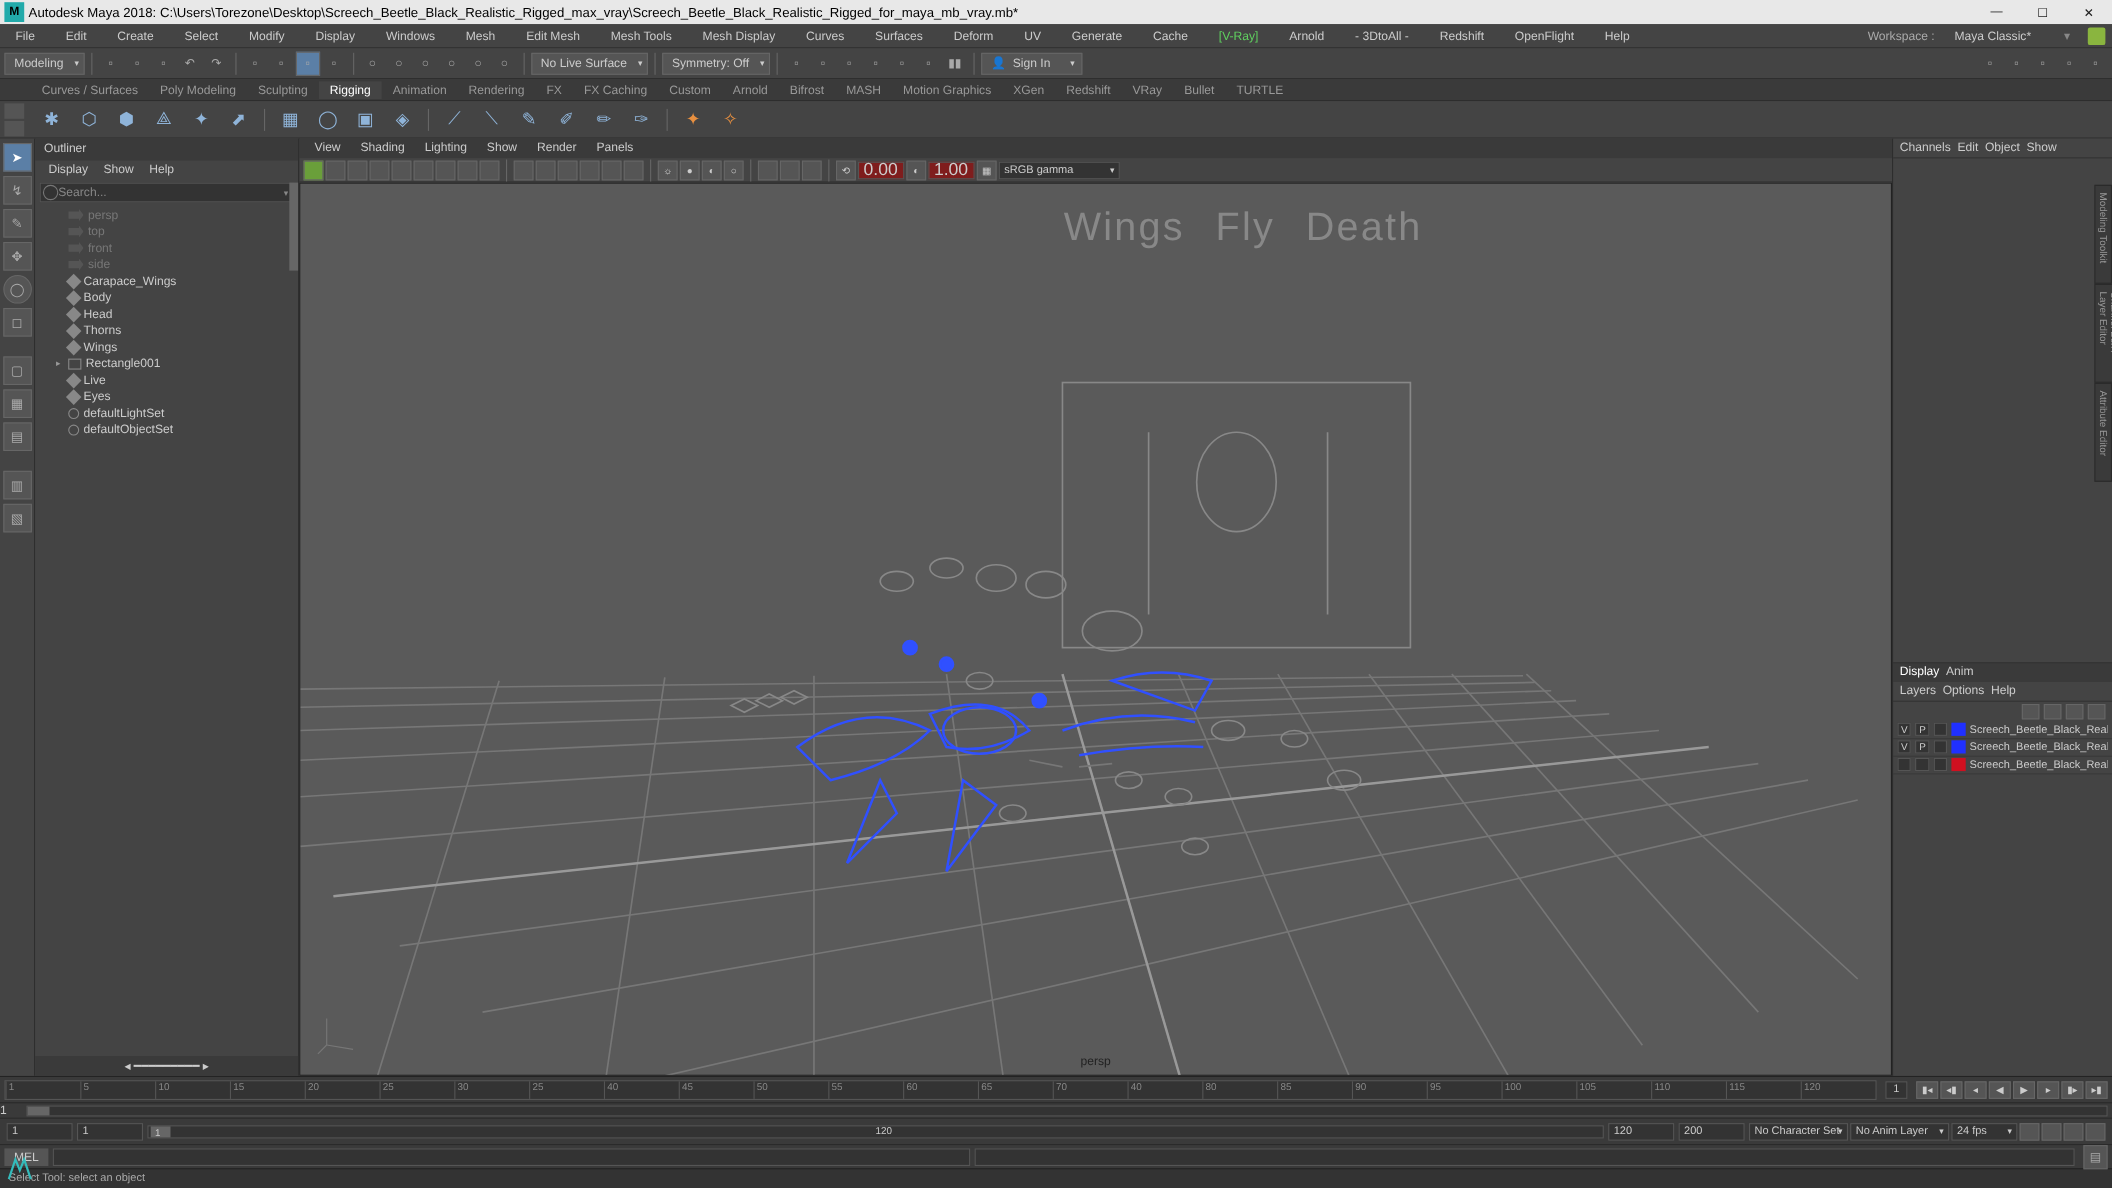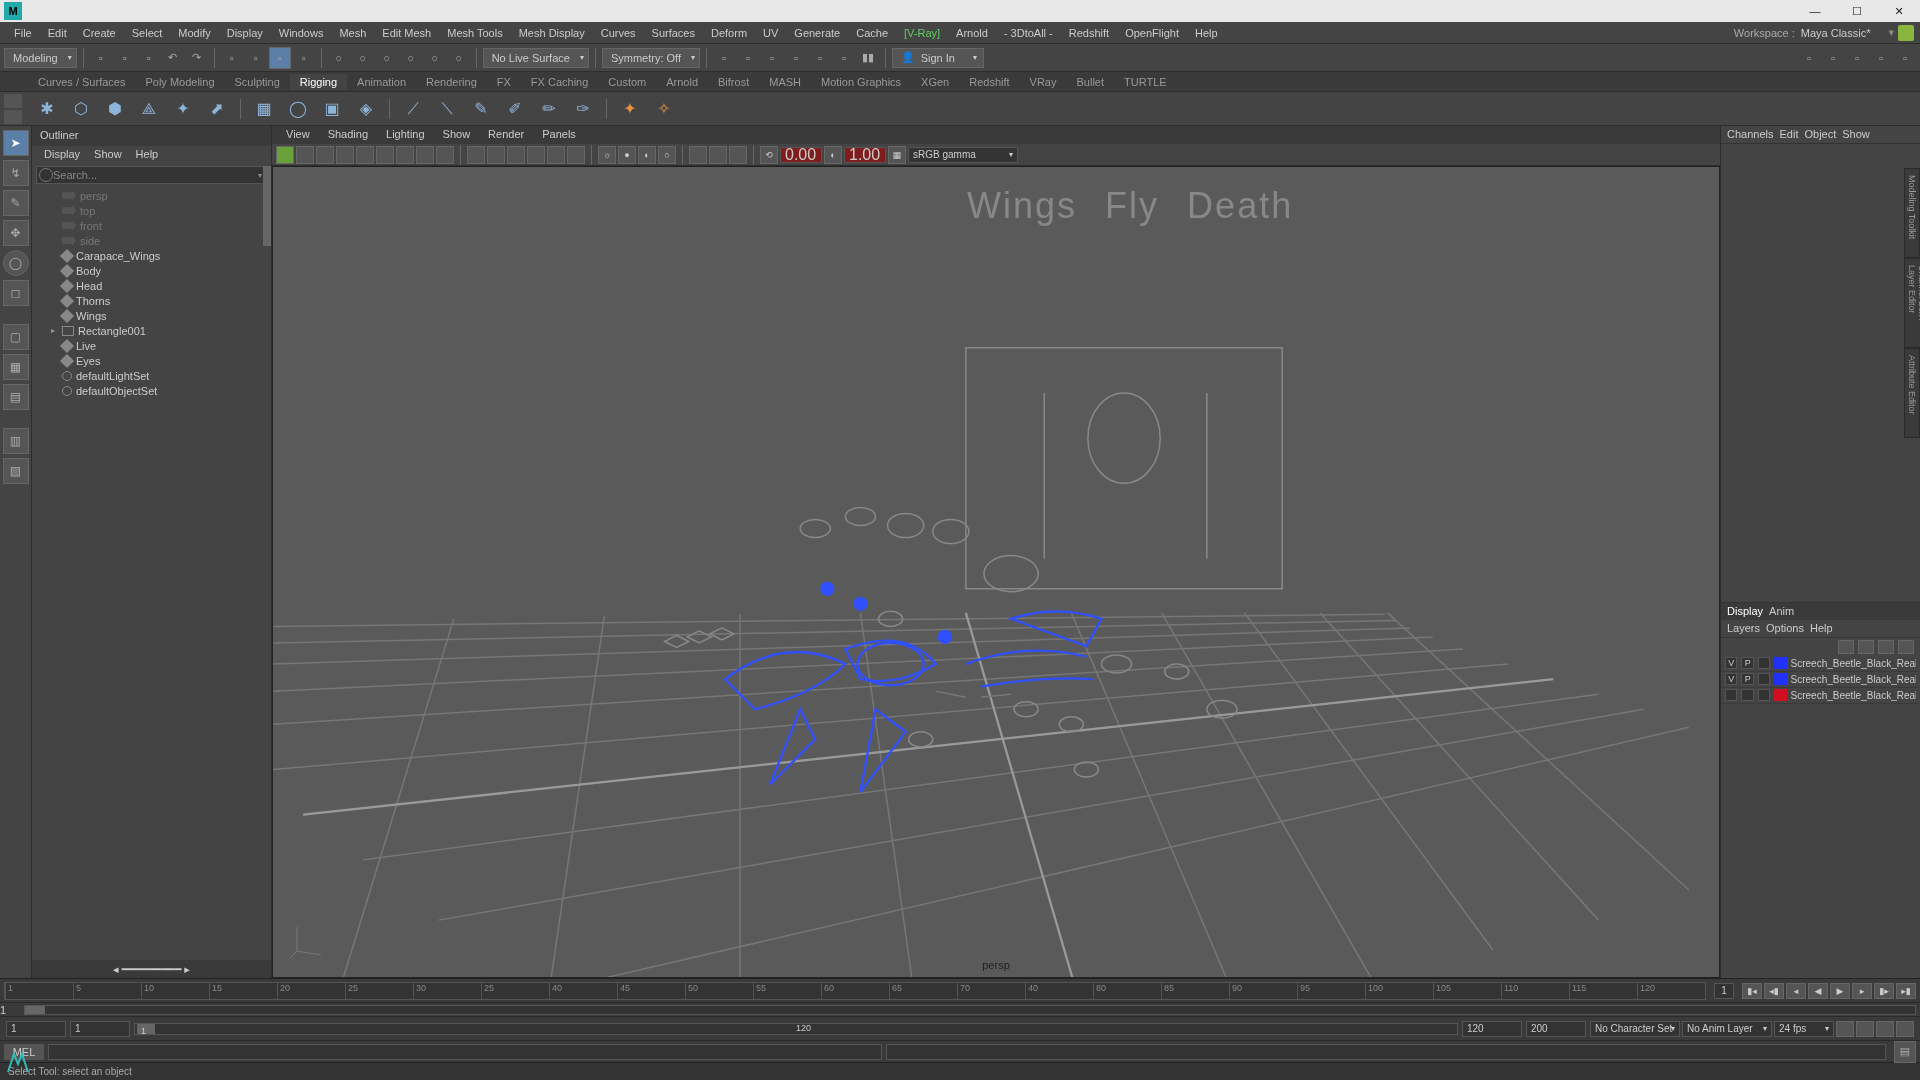--- a/index.html
+++ b/index.html
@@ -5,21 +5,21 @@
 * { margin:0; padding:0; box-sizing:border-box; font-family:"Segoe UI",Arial,sans-serif; user-select:none; }
 body { width:1920px; height:1080px; background:#444444; color:#ccc; font-size:11px; overflow:hidden; }
 
 
 .titlebar { height:22px; background:#e8e8e8; display:flex; align-items:center; color:#000; font-size:12px; }
 .titlebar .icon { width:18px; height:18px; background:#2aa; margin:0 4px; display:flex; align-items:center; justify-content:center; color:#000; font-weight:bold; font-size:11px; }
 .titlebar .winbtns { margin-left:auto; display:flex; }
 .titlebar .winbtn { width:42px; height:22px; display:flex; align-items:center; justify-content:center; font-size:11px; color:#222; }
 
 
-.menubar { height:22px; background:#444; display:flex; align-items:center; padding:0 6px; gap:0px; border-bottom:1px solid #2d2d2d; }
+.menubar { height:22px; background:#444; display:flex; align-items:center; padding:0 6px; gap:12px; border-bottom:1px solid #2d2d2d; }
 .menubar .mitem { padding:3px 8px; color:#ccc; font-size:11px; }
 .menubar .mitem.hl { color:#5fcf5f; }
 .menubar .ws { margin-left:auto; margin-right:6px; color:#aaa; }
 .menubar .wsv { margin-right:18px; }
 .menubar .lock { width:16px;height:16px;background:#8ab53f;margin-left:4px;border-radius:2px; }
 
 
 .toolbar1 { height:28px; background:#444; display:flex; align-items:center; padding:0 4px; border-bottom:1px solid #2d2d2d; gap:2px; }
 .combo { background:#555; border:1px solid #666; color:#ccc; padding:2px 18px 2px 8px; font-size:11px; height:20px; display:flex; align-items:center; position:relative; }
 .combo::after { content:"▾"; position:absolute; right:4px; font-size:8px; }
@@ -133,20 +133,21 @@
 svg line{stroke:#777;stroke-width:1;}
 svg .thick{stroke:#999;stroke-width:1.5;}
 svg .rig{stroke:#3050ff;fill:none;stroke-width:1.5;}
 svg .wire{stroke:#888;fill:none;stroke-width:1;}
 </style>
 </head>
 <body>
 
 <div class="titlebar">
   <div class="icon">M</div>
+  <span>Autodesk Maya 2018: C:\Users\Torezone\Desktop\Screech_Beetle_Black_Realistic_Rigged_max_vray\Screech_Beetle_Black_Realistic_Rigged_for_maya_mb_vray.mb*</span>
   <div class="winbtns">
     <div class="winbtn">—</div>
     <div class="winbtn">☐</div>
     <div class="winbtn">✕</div>
   </div>
 </div>
 
 <div class="menubar" id="menubar">
     <span class="mitem">File</span>
     <span class="mitem">Edit</span>

